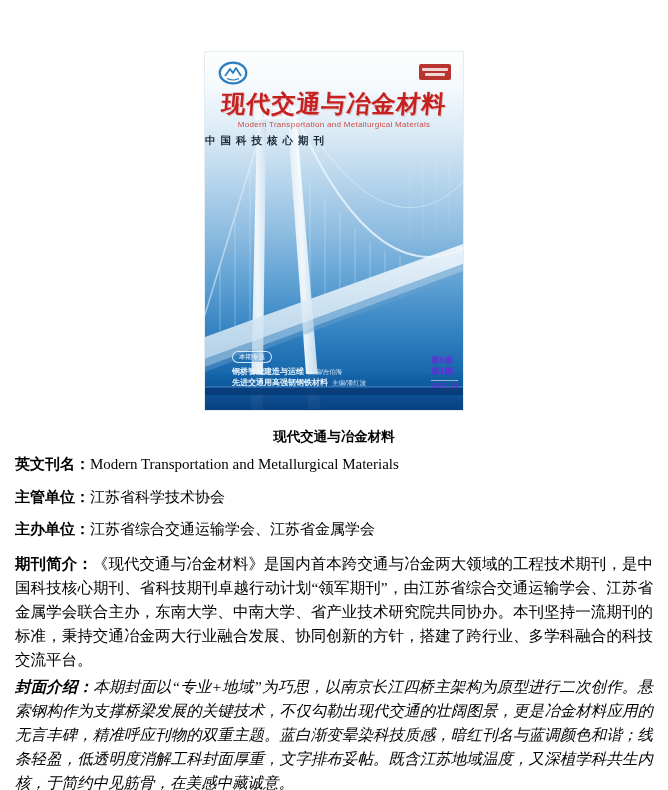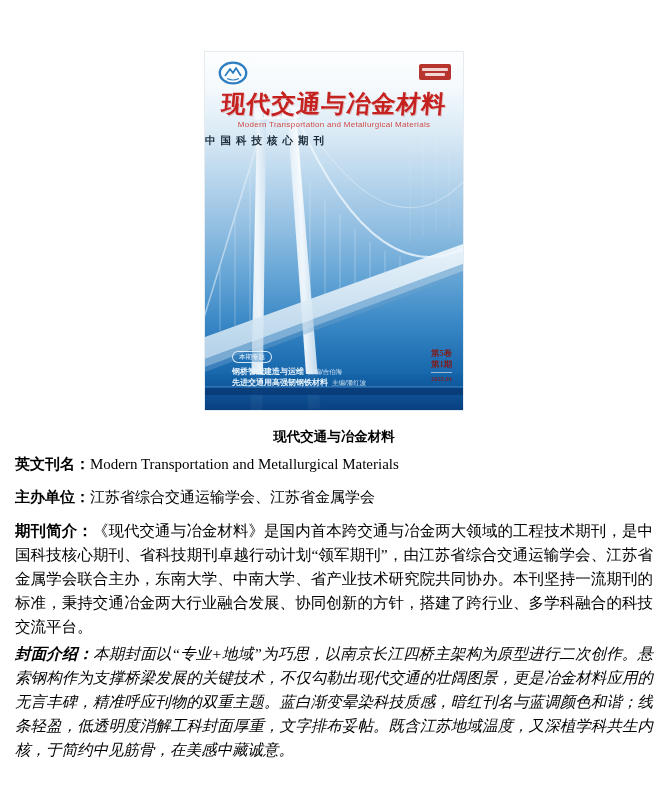--- a/index.html
+++ b/index.html
@@ -23,21 +23,21 @@
           font-family:"Liberation Sans",sans-serif;font-size:8px;color:#cf4b45;letter-spacing:.3px;white-space:nowrap;}
   .ccore{position:absolute;left:0;top:82px;width:100%;
           font-family:"Liberation Serif",serif;font-weight:600;font-size:10.5px;color:#1b2a38;letter-spacing:5px;white-space:nowrap;}
   .topic-badge{position:absolute;left:27px;top:299px;display:inline-block;
           border:1px solid rgba(235,246,253,.9);border-radius:7px;padding:1px 6px;
           font-family:"Liberation Sans",sans-serif;font-size:6.5px;line-height:8px;color:#eaf6ff;
           background:rgba(30,110,180,.35);}
   .topics{position:absolute;left:27px;top:314px;color:#e6f3fc;font-family:"Liberation Sans",sans-serif;}
   .topic-line{font-size:8px;font-weight:bold;line-height:11px;white-space:nowrap;}
   .topic-line .editor{font-size:6.5px;font-weight:normal;opacity:.9;margin-left:4px;}
-  .vol{position:absolute;left:226px;top:296px;color:#7f1d1d;font-family:Liberation Serif, serif;}
+  .vol{position:absolute;left:226px;top:304px;color:#6d28d9;font-family:Liberation Mono, monospace;}
   .vol .vline{font-size:8.5px;font-weight:bold;line-height:10.5px;white-space:nowrap;}
   .vol .vdate{font-size:6.5px;font-weight:bold;margin-top:3px;padding-top:2px;border-top:1px solid rgba(255,255,255,.55);white-space:nowrap;}
   
   .caption{position:absolute;left:0;top:428px;width:668px;text-align:center;
           font-family:"Liberation Sans",sans-serif;font-weight:bold;font-size:13.5px;color:#000;}
   .content{position:absolute;left:15px;top:454px;width:638px;}
   .info-line{margin:0 0 12px;font-size:15px;line-height:19.5px;}
   .ilabel,.plabel{font-family:"Liberation Sans",sans-serif;font-weight:bold;}
   .ivalue{font-family:"Liberation Serif",serif;}
   .para{margin:0;font-size:15.5px;line-height:24px;text-align:justify;text-justify:inter-ideograph;}
@@ -161,20 +161,23 @@
   </div>
 
   <div class="caption">现代交通与冶金材料</div>
 
   <div class="content">
 
     <p class="info-line">
       <span class="ilabel">英文刊名：</span><span class="ivalue">Modern Transportation and Metallurgical Materials</span>
     </p>
     <p class="info-line">
+      <span class="ilabel">主管单位：</span><span class="ivalue">江苏省科学技术协会</span>
+    </p>
+    <p class="info-line">
       <span class="ilabel">主办单位：</span><span class="ivalue">江苏省综合交通运输学会、江苏省金属学会</span>
     </p>
 
     <p class="para">
       <span class="plabel">期刊简介：</span><span>《现代交通与冶金材料》是国内首本跨交通与冶金两大领域的工程技术期刊，是中国科技核心期刊、省科技期刊卓越行动计划“领军期刊”，由江苏省综合交通运输学会、江苏省金属学会联合主办，东南大学、中南大学、省产业技术研究院共同协办。本刊坚持一流期刊的标准，秉持交通冶金两大行业融合发展、协同创新的方针，搭建了跨行业、多学科融合的科技交流平台。</span>
     </p>
 
     <p class="para">
       <span class="plabel">封面介绍：</span><span>本期封面以“专业+地域”为巧思，以南京长江四桥主架构为原型进行二次创作。悬索钢构作为支撑桥梁发展的关键技术，不仅勾勒出现代交通的壮阔图景，更是冶金材料应用的无言丰碑，精准呼应刊物的双重主题。蓝白渐变晕染科技质感，暗红刊名与蓝调颜色和谐；线条轻盈，低透明度消解工科封面厚重，文字排布妥帖。既含江苏地域温度，又深植学科共生内核，于简约中见筋骨，在美感中藏诚意。</span>
     </p>

